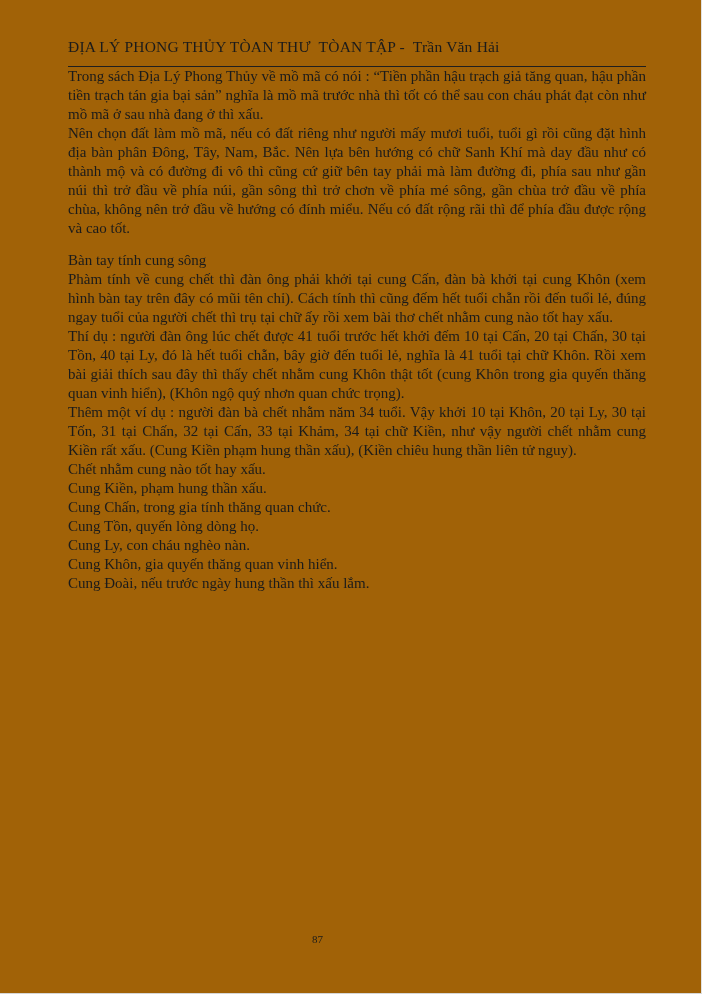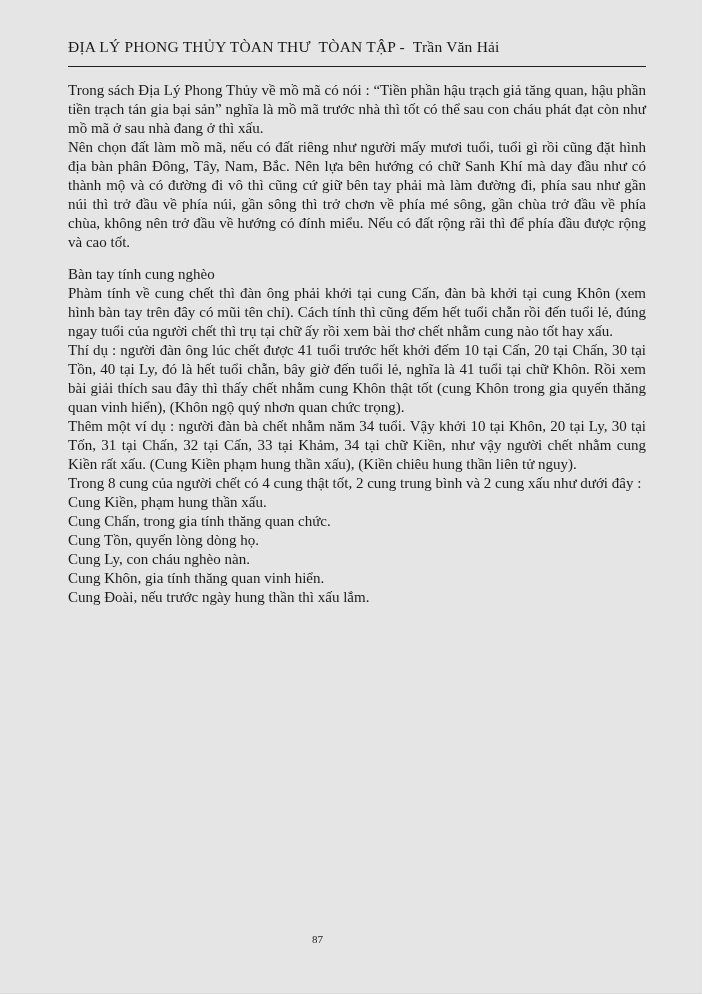--- a/index.html
+++ b/index.html
@@ -4,21 +4,21 @@
 <style>
   html, body {
     margin: 0;
     padding: 0;
     background: #ffffff;
   }
   .page {
     position: relative;
     width: 702px;
     height: 994px;
-    background: #e5e5e5;
+    background: #a16207;
     box-sizing: border-box;
     border-right: 1px solid #e2e2e2;
     border-bottom: 1px solid #d6d6d6;
     font-family: "Liberation Serif", "DejaVu Serif", serif;
     color: #1b1b1b;
     overflow: hidden;
   }
   .content {
     position: absolute;
     left: 68px;
@@ -30,21 +30,20 @@
     line-height: 19px;
     white-space: pre-wrap;
     letter-spacing: 0.2px;
   }
   .header-rule {
     height: 0;
     border-top: 1.6px solid #1f1f1f;
     margin-top: 10px;
   }
   .body-text {
-    margin-top: 14px;
     font-size: 15px;
     line-height: 19px;
   }
   .body-text p {
     margin: 0;
     padding: 0;
   }
   .para {
     text-align: justify;
     text-justify: inter-word;
@@ -73,32 +72,32 @@
       <div class="header-title">ĐỊA LÝ PHONG THỦY TÒAN THƯ  TÒAN TẬP -  Trần Văn Hải</div>
       <div class="header-rule"></div>
     </div>
 
     <div class="body-text">
       <p class="para">Trong sách Địa Lý Phong Thủy về mồ mã có nói : “Tiền phần hậu trạch giả tăng quan, hậu phần tiền trạch tán gia bại sản” nghĩa là mồ mã trước nhà thì tốt có thể sau con cháu phát đạt còn như mồ mã ở sau nhà đang ở thì xấu.</p>
       <p class="para">Nên chọn đất làm mồ mã, nếu có đất riêng như người mấy mươi tuổi, tuổi gì rồi cũng đặt hình địa bàn phân Đông, Tây, Nam, Bắc. Nên lựa bên hướng có chữ Sanh Khí mà day đầu như có thành mộ và có đường đi vô thì cũng cứ giữ bên tay phải mà làm đường đi, phía sau như gần núi thì trở đầu về phía núi, gần sông thì trở chơn về phía mé sông, gần chùa trở đầu về phía chùa, không nên trở đầu về hướng có đính miểu. Nếu có đất rộng rãi thì để phía đầu được rộng và cao tốt.</p>
 
       <div class="spacer"></div>
 
-      <p class="line">Bàn tay tính cung nghèo</p>
+      <p class="line">Bàn tay tính cung sông</p>
       <p class="para">Phàm tính về cung chết thì đàn ông phải khởi tại cung Cấn, đàn bà khởi tại cung Khôn (xem hình bàn tay trên đây có mũi tên chỉ). Cách tính thì cũng đếm hết tuổi chẵn rồi đến tuổi lẻ, đúng ngay tuổi của người chết thì trụ tại chữ ấy rồi xem bài thơ chết nhằm cung nào tốt hay xấu.</p>
       <p class="para">Thí dụ : người đàn ông lúc chết được 41 tuổi trước hết khởi đếm 10 tại Cấn, 20 tại Chấn, 30 tại Tồn, 40 tại Ly, đó là hết tuổi chẵn, bây giờ đến tuổi lẻ, nghĩa là 41 tuổi tại chữ Khôn. Rồi xem bài giải thích sau đây thì thấy chết nhằm cung Khôn thật tốt (cung Khôn trong gia quyến thăng quan vinh hiển), (Khôn ngộ quý nhơn quan chức trọng).</p>
       <p class="para">Thêm một ví dụ : người đàn bà chết nhằm năm 34 tuổi. Vậy khởi 10 tại Khôn, 20 tại Ly, 30 tại Tốn, 31 tại Chấn, 32 tại Cấn, 33 tại Khảm, 34 tại chữ Kiền, như vậy người chết nhằm cung Kiền rất xấu. (Cung Kiền phạm hung thần xấu), (Kiền chiêu hung thần liên tử nguy).</p>
 
-      <p class="line">Trong 8 cung của người chết có 4 cung thật tốt, 2 cung trung bình và 2 cung xấu như dưới đây :</p>
+      <p class="line">Chết nhằm cung nào tốt hay xấu.</p>
 
       <p class="line">Cung Kiền, phạm hung thần xấu.</p>
       <p class="line">Cung Chấn, trong gia tính thăng quan chức.</p>
       <p class="line">Cung Tồn, quyến lòng dòng họ.</p>
       <p class="line">Cung Ly, con cháu nghèo nàn.</p>
-      <p class="line">Cung Khôn, gia tính thăng quan vinh hiển.</p>
+      <p class="line">Cung Khôn, gia quyến thăng quan vinh hiển.</p>
       <p class="line">Cung Đoài, nếu trước ngày hung thần thì xấu lắm.</p>
     </div>
 
   </div>
 
   <div class="footer">
     <span>87</span>
   </div>
 </div>
 

